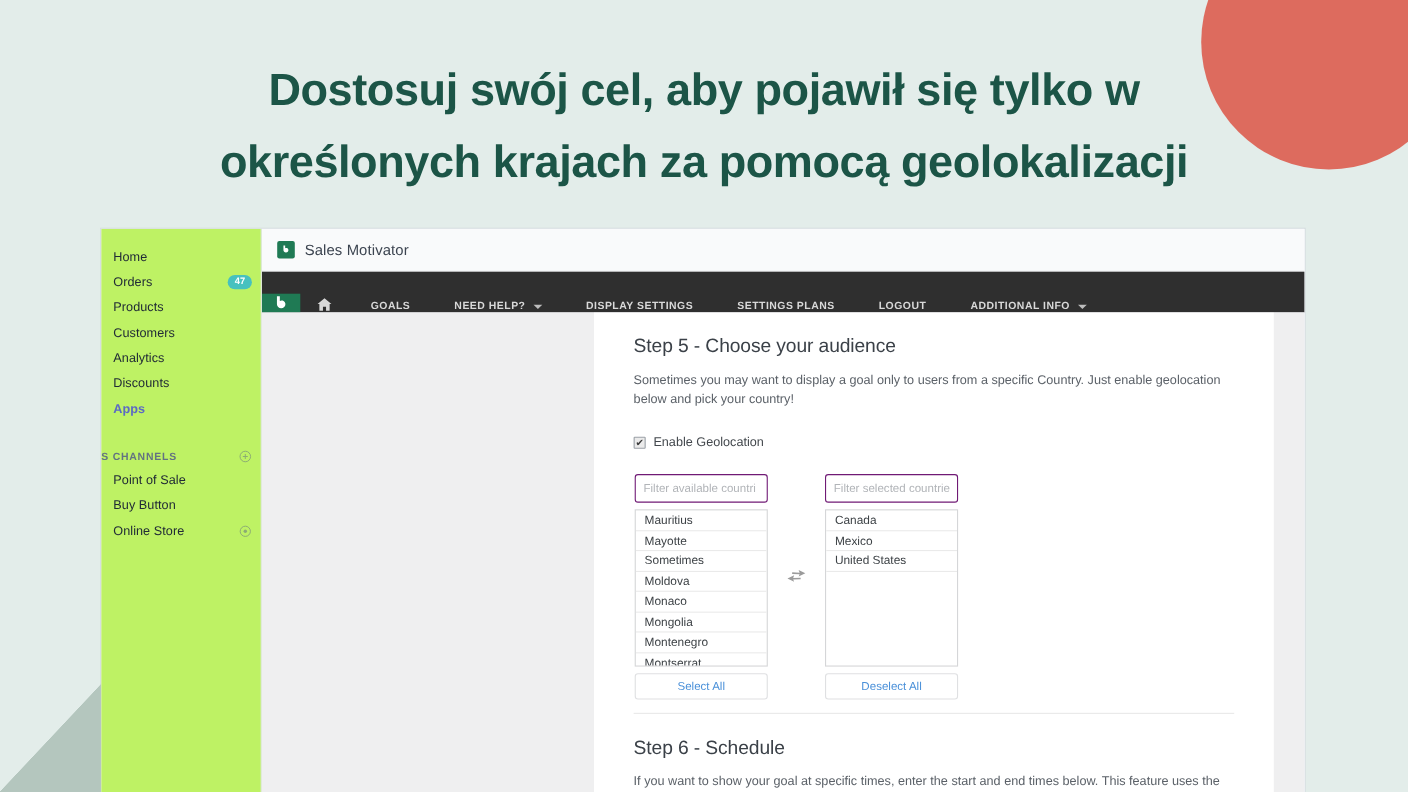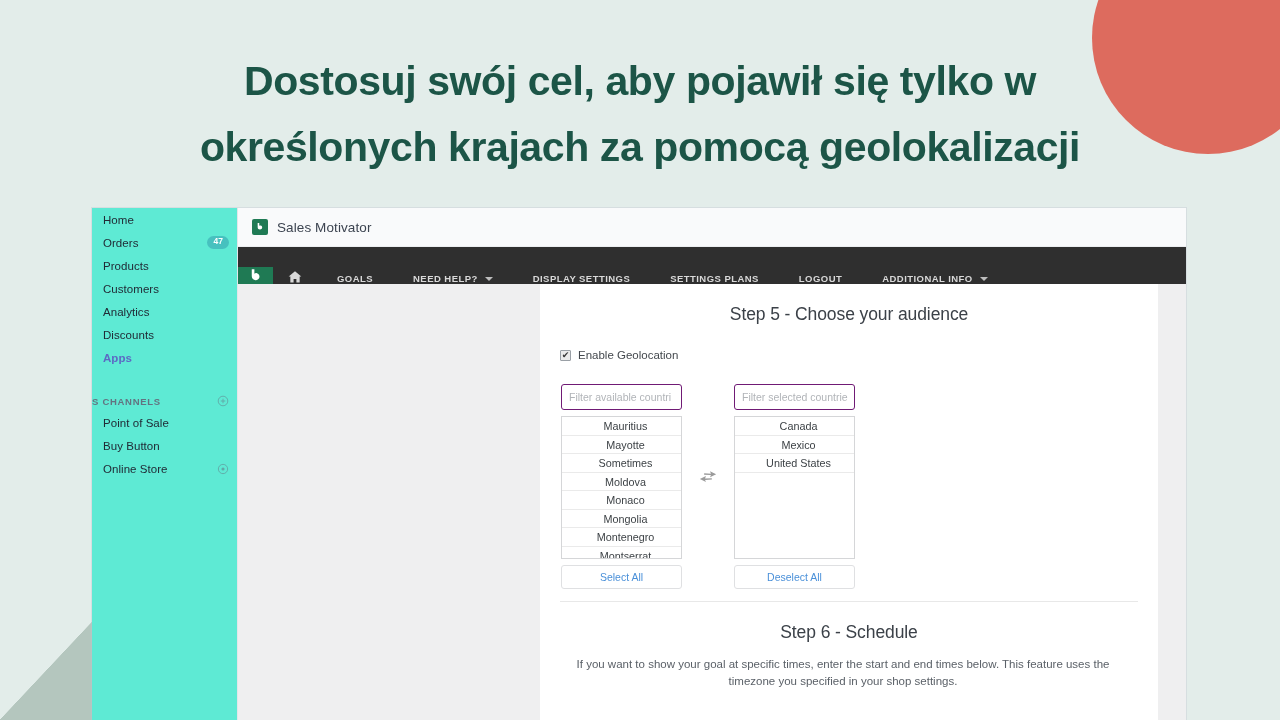--- a/index.html
+++ b/index.html
@@ -64,22 +64,23 @@
     z-index: 2;
     display: flex;
     overflow: hidden;
     box-shadow: 0 0 0 1px rgba(190,196,205,0.35);
   }
 
   
   .sidebar {
     width: 146px;
     flex: 0 0 146px;
-    background: #5eead4;
+    background: #bef264;
     border-right: 1px solid #e3e6ea;
+    padding-top: 14px;
     position: relative;
   }
   .nav-item {
     height: 23px;
     display: flex;
     align-items: center;
     padding-left: 11px;
     padding-right: 8px;
     font-size: 11.5px;
     color: #212b36;
@@ -195,23 +196,22 @@
     flex: 1 1 auto;
     background: #efeff0;
     position: relative;
     overflow: hidden;
     display: flex;
   }
   .canvas-gutter { flex: 0 0 302px; }
   .content-card {
     flex: 0 0 618px;
     background: #ffffff;
-    padding: 0 20px;
+    padding: 0 36px;
     position: relative;
-    text-align: center;
   }
   .canvas-right-pad { flex: 1 1 auto; }
 
   .card-section { padding: 20px 0 0 0; }
   .card-divider { border-top: 1px solid #e8e8e8; margin-top: 12px; }
 
   .step-title {
     font-size: 17.5px;
     color: #3b4148;
     font-weight: normal;
@@ -421,20 +421,21 @@
       </div>
     </div>
 
     <div class="app-canvas">
       <div class="canvas-gutter"></div>
 
       <div class="content-card">
 
         <div class="card-section">
           <div class="step-title">Step 5 - Choose your audience</div>
+          <div class="step-desc">Sometimes you may want to display a goal only to users from a specific Country. Just enable geolocation below and pick your country!</div>
 
           <div class="checkrow">
             <span class="checkbox">✔</span>
             <span>Enable Geolocation</span>
           </div>
 
           <div class="dual-wrap">
 
             <div class="picker">
               <div class="picker-filter">Filter available countri</div>

